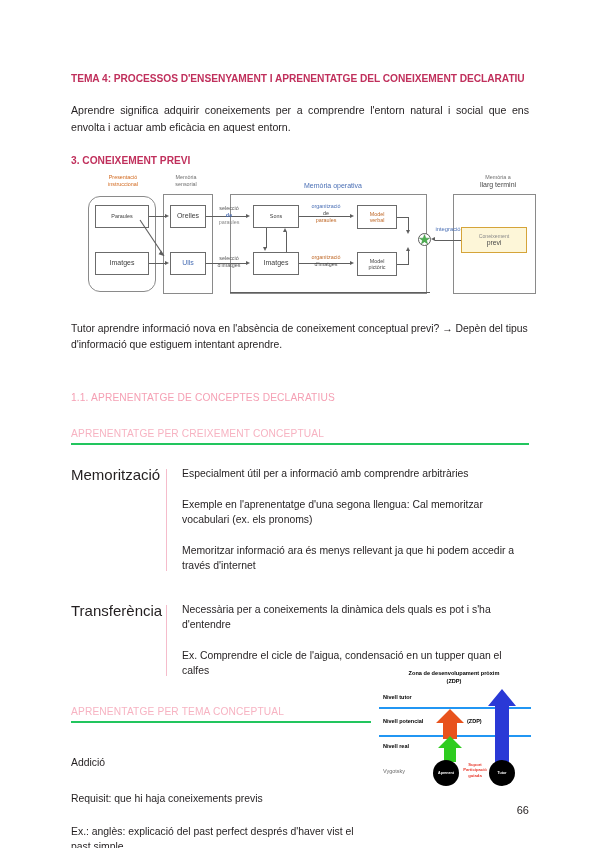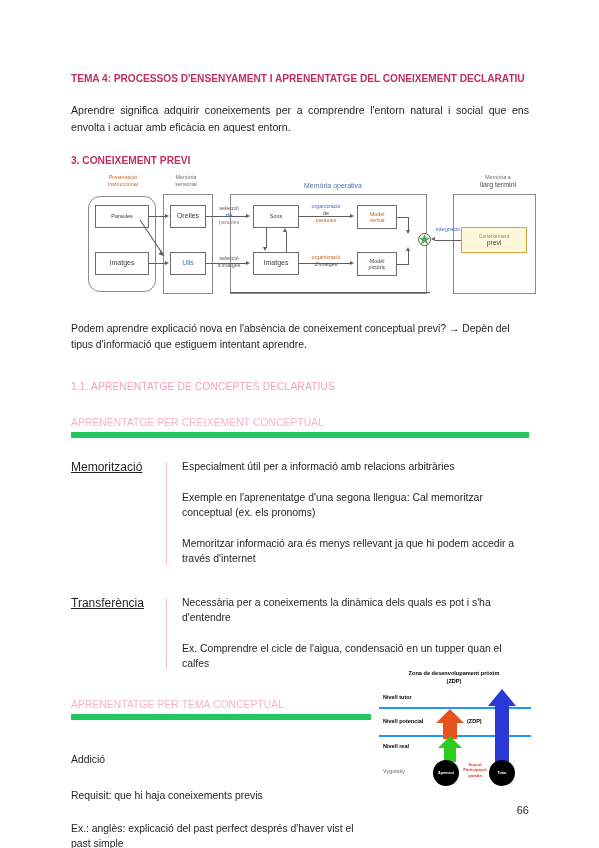--- a/index.html
+++ b/index.html
@@ -56,38 +56,37 @@
     color: #f5a0b4;
     margin-top: 0px;
     line-height: 13px;
     letter-spacing: 0.15px;
   }
   .h-underlined {
     font-size: 10.2px;
     color: #f7b3c2;
     line-height: 13px;
     letter-spacing: 0.15px;
-    border-bottom: 6px solid #22c55e;
+    border-bottom: 2px solid #22c55e;
     padding-bottom: 3px;
     width: 458px;
   }
 
   
   .blockrow {
     display: flex;
     align-items: flex-start;
   }
   .blk-label {
     width: 95px;
     flex: 0 0 95px;
-    font-size: 12px;
+    font-size: 15px;
     line-height: 15px;
     color: #231f20;
     padding-top: 1px;
-    text-decoration: underline;
   }
   .blk-bracket {
     flex: 0 0 1px;
     width: 1px;
     background: #f5bccb;
     align-self: stretch;
     margin-right: 15px;
     margin-top: 3px;
     margin-bottom: 3px;
   }
@@ -239,32 +238,32 @@
   <div class="content">
 
     <div class="h-main">TEMA 4: PROCESSOS D'ENSENYAMENT I APRENENTATGE DEL CONEIXEMENT DECLARATIU</div>
 
     <div class="body-p">Aprendre significa adquirir coneixements per a comprendre l'entorn natural i social que ens envolta i actuar amb eficàcia en aquest entorn.</div>
 
     <div class="h-sec">3. CONEIXEMENT PREVI</div>
 
     <div style="height:152px"></div>
 
-    <div class="plain-p" style="margin-top:2px">Podem aprendre explicació nova en l'absència de coneixement conceptual previ? → Depèn del tipus d'informació que estiguem intentant aprendre.</div>
-
-    <div class="h-sub" style="margin-top:28px">1.1. APRENENTATGE DE CONCEPTES DECLARATIUS</div>
+    <div class="plain-p" style="margin-top:2px">Tutor aprendre informació nova en l'absència de coneixement conceptual previ? → Depèn del tipus d'informació que estiguem intentant aprendre.</div>
+
+    <div class="h-sub" style="margin-top:39px">1.1. APRENENTATGE DE CONCEPTES DECLARATIUS</div>
 
     <div class="h-underlined" style="margin-top:23px">APRENENTATGE PER CREIXEMENT CONCEPTUAL</div>
 
     <div class="blockrow" style="margin-top:21px">
       <div class="blk-label">Memorització</div>
       <div class="blk-bracket"></div>
       <div class="blk-items">
-        <div class="blk-item">Especialment útil per a informació amb relacions arbitràries</div>
-        <div class="blk-item">Exemple en l'aprenentatge d'una segona llengua: Cal memoritzar conceptual (ex. els pronoms)</div>
+        <div class="blk-item">Especialment útil per a informació amb comprendre arbitràries</div>
+        <div class="blk-item">Exemple en l'aprenentatge d'una segona llengua: Cal memoritzar vocabulari (ex. els pronoms)</div>
         <div class="blk-item">Memoritzar informació ara és menys rellevant ja que hi podem accedir a través d'internet</div>
       </div>
     </div>
 
     <div class="blockrow" style="margin-top:28px">
       <div class="blk-label">Transferència</div>
       <div class="blk-bracket"></div>
       <div class="blk-items">
         <div class="blk-item">Necessària per a coneixements la dinàmica dels quals es pot i s'ha d'entendre</div>
         <div class="blk-item">Ex. Comprendre el cicle de l'aigua, condensació en un tupper quan el calfes</div>

